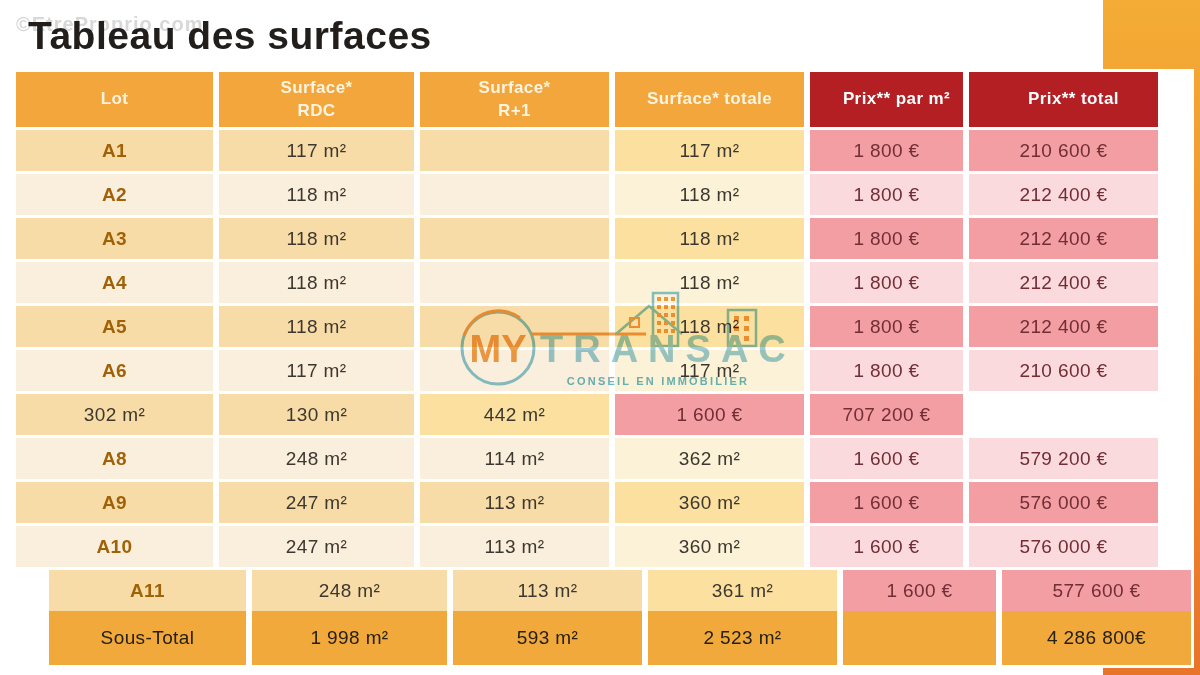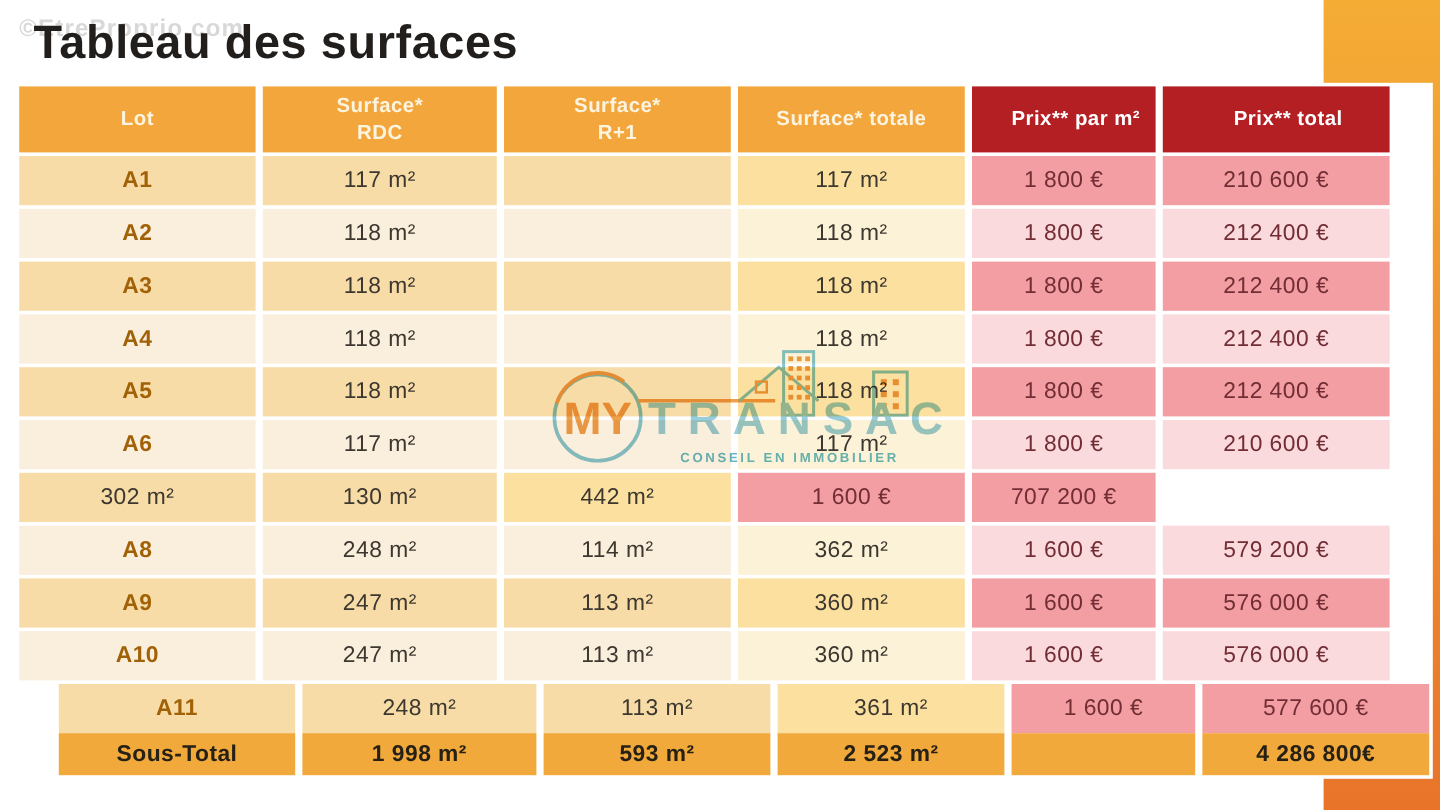--- a/index.html
+++ b/index.html
@@ -65,21 +65,21 @@
 
   .odd  .c0, .odd  .c1, .odd  .c2 { background:var(--row-tan); }
   .even .c0, .even .c1, .even .c2 { background:var(--row-cream); }
   .odd  .c3 { background:var(--tot-tan); }
   .even .c3 { background:var(--tot-cream); }
   .odd  .c4, .odd  .c5 { background:var(--pink-dark); }
   .even .c4, .even .c5 { background:var(--pink-light); }
 
   .total .td {
     background:var(--subtotal-bg) !important;
-    height:35px; font-weight:bold; color:#262015;
+    height:54px; font-weight:normal; color:#262015;
   }
 
   .logo {
     position:absolute; left:430px; top:284px;
     z-index:4; mix-blend-mode:multiply; opacity:0.95;
   }
   .lg-my  { font-family:"Liberation Sans", sans-serif; font-weight:bold; font-size:38px; fill:var(--logo-orange); }
   .lg-tr  { font-family:"Liberation Sans", sans-serif; font-weight:bold; font-size:38px; fill:#93cbdc; letter-spacing:10px; }
   .lg-tag { font-family:"Liberation Sans", sans-serif; font-weight:bold; font-size:11px; fill:#5fb5c6; letter-spacing:2.2px; }
 </style>

